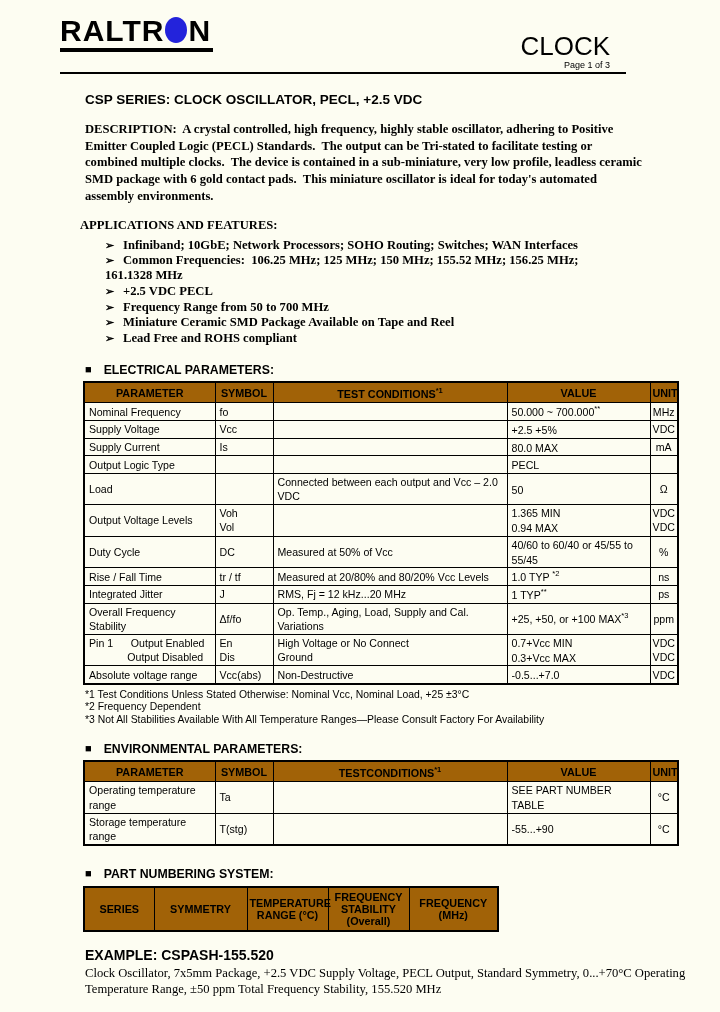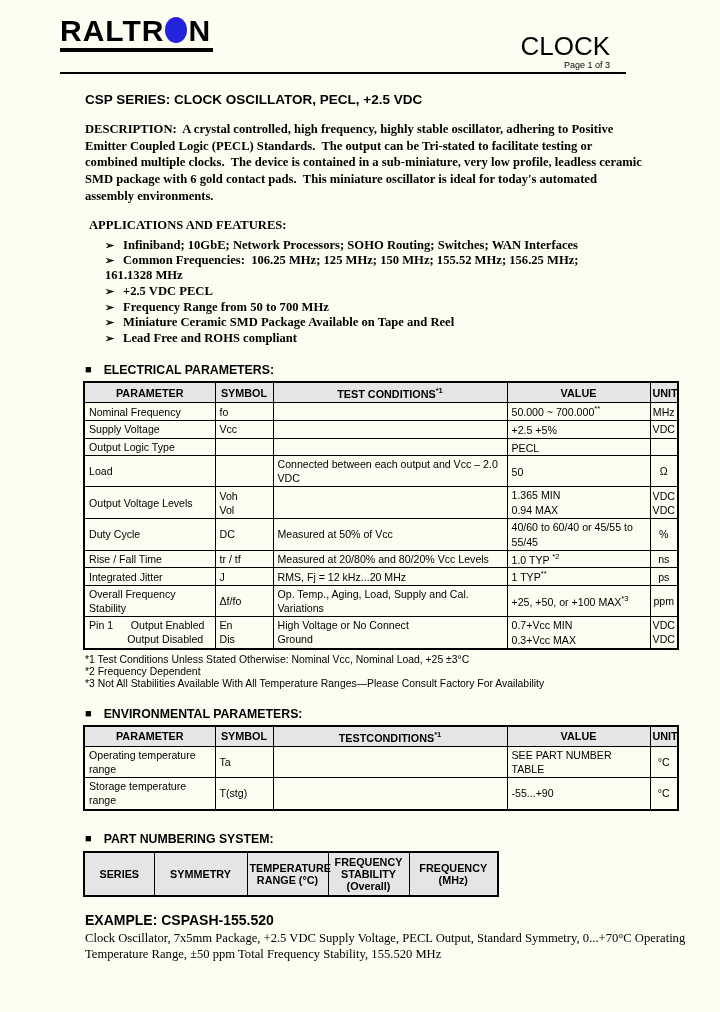--- a/index.html
+++ b/index.html
@@ -19,35 +19,35 @@
   .logo-dot { display: inline-block; width: 22px; height: 26px; border-radius: 50%; background: #2323db; vertical-align: -2px; margin: 0 1px; }
   .header-right { position: absolute; right: 16px; bottom: -6px; text-align: right; }
   .doc-type { font-size: 26px; font-weight: 400; line-height: 1; }
   .page-info { font-size: 9px; margin-top: 1px; }
   .header-rule { border: none; border-top: 2px solid #000; margin: 8px 0 0 0; }
 
   
   .doc-title { margin: 18px 0 0 25px; font-size: 13.5px; font-weight: bold; }
   .desc { margin: 14px 0 0 25px; width: 558px; font-family: "Liberation Serif", serif;
           font-weight: bold; font-size: 12.6px; line-height: 1.33; white-space: pre-wrap; }
-  .apps-heading { margin: 13px 0 0 29px; font-family: "Liberation Serif", serif; font-weight: bold; font-size: 12.6px; }
+  .apps-heading { margin: 13px 0 0 20px; font-family: "Liberation Serif", serif; font-weight: bold; font-size: 12.6px; }
   .bullet-list { margin: 5px 0 0 45px; padding: 0; list-style: none; }
   .bullet-list li { font-family: "Liberation Serif", serif; font-weight: bold; font-size: 12.6px; line-height: 1.17; margin-bottom: 1px; }
   .bullet-glyph { display: inline-block; width: 18px; font-size: 11px; }
   .li-text { white-space: pre-wrap; }
 
   
   .sec-head { margin: 0 0 0 25px; font-size: 12.3px; font-weight: bold; }
   .sec-head .sq { font-size: 11px; margin-right: 12px; vertical-align: 1px; }
 
   
   table { border-collapse: collapse; table-layout: fixed; }
   .params-table { width: 594px; margin: 4px 0 0 23px; border: 2px solid #000; }
   .params-table th, .params-table td, .part-table th, .part-table td { border: 1px solid #000; }
-  th { background: #e5e5e5; font-size: 10.8px; font-weight: bold; padding: 3px 2px; text-align: center; white-space: pre-wrap; }
+  th { background: #a16207; font-size: 10.8px; font-weight: bold; padding: 3px 2px; text-align: center; white-space: pre-wrap; }
   td { font-size: 10.6px; padding: 1px 4px; vertical-align: middle; white-space: pre-wrap; line-height: 1.33; }
   td.cu { text-align: center; padding: 1px 1px; }
   sup { font-size: 7.5px; }
   .footnotes { margin: 4px 0 0 25px; font-size: 10.4px; line-height: 1.18; }
   .footnotes div { margin: 0; }
   .sp-elec { margin-top: 17px; }
   .sp-env  { margin-top: 16px; }
   .sp-part { margin-top: 21px; }
 
   .part-table { width: 414px; margin: 5px 0 0 23px; border: 2px solid #000; }
@@ -110,20 +110,27 @@
       <td class="cu">MHz</td>
     </tr>
     <tr>
       <td>Supply Voltage</td>
       <td>Vcc</td>
       <td></td>
       <td><span>+2.5 +5%</span><sup></sup></td>
       <td class="cu">VDC</td>
     </tr>
     <tr>
+      <td>Supply Current</td>
+      <td>Is</td>
+      <td></td>
+      <td><span>80.0 MAX</span><sup></sup></td>
+      <td class="cu">mA</td>
+    </tr>
+    <tr>
       <td>Output Logic Type</td>
       <td></td>
       <td></td>
       <td><span>PECL</span><sup></sup></td>
       <td class="cu"></td>
     </tr>
     <tr>
       <td>Load</td>
       <td></td>
       <td>Connected between each output and Vcc – 2.0 VDC</td>
@@ -172,20 +179,27 @@
       <td>Pin 1      Output Enabled
              Output Disabled</td>
       <td>En
 Dis</td>
       <td>High Voltage or No Connect
 Ground</td>
       <td><span>0.7+Vcc MIN
 0.3+Vcc MAX</span><sup></sup></td>
       <td class="cu">VDC
 VDC</td>
+    </tr>
+    <tr>
+      <td>Absolute voltage range</td>
+      <td>Vcc(abs)</td>
+      <td>Non-Destructive</td>
+      <td><span>-0.5...+7.0</span><sup></sup></td>
+      <td class="cu">VDC</td>
     </tr>
   </tbody>
     </table>
   <div class="footnotes">
     <div>*1 Test Conditions Unless Stated Otherwise:  Nominal Vcc, Nominal Load, +25 ±3°C</div>
     <div>*2 Frequency Dependent</div>
     <div>*3 Not All Stabilities Available With All Temperature Ranges—Please Consult Factory For Availability</div>
   </div>
 
   <div class="sec-head sp-env"><span class="sq">■</span><span>ENVIRONMENTAL PARAMETERS:</span></div>

